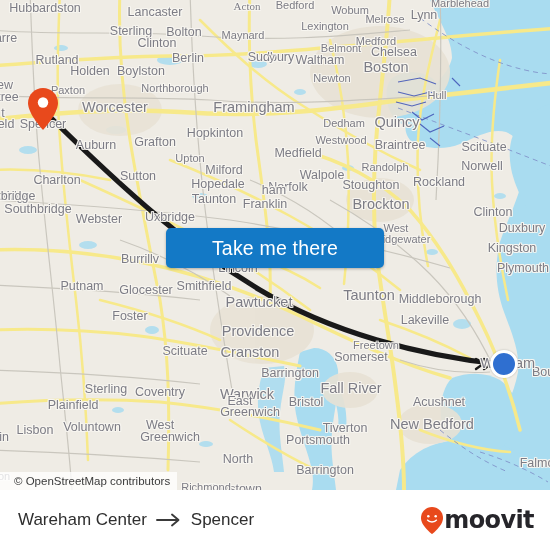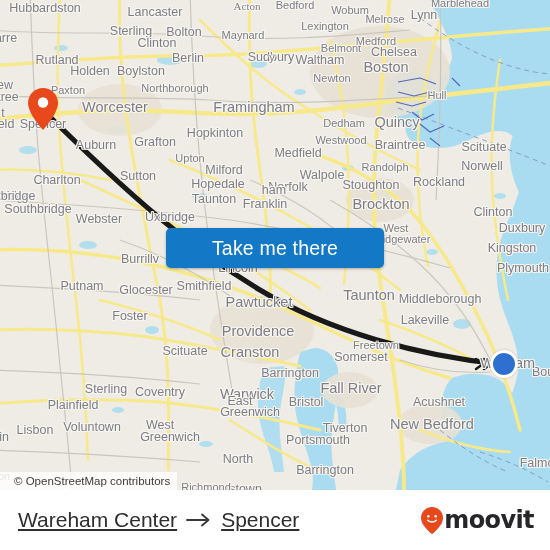--- a/index.html
+++ b/index.html
@@ -75,21 +75,21 @@
   
   .footer{
     position:absolute;left:0;top:490px;width:550px;height:60px;
     background:#ffffff;
     display:flex;align-items:center;
     box-sizing:border-box;
     padding:0 16px 0 18px;
   }
   .route-text{
     display:flex;align-items:center;gap:9px;
-    color:#2e2e2e;font-size:21px;text-decoration:underline;
+    color:#2e2e2e;font-size:17px;
   }
   .arrow-ico{display:block;}
   .brand{margin-left:auto;display:flex;align-items:center;gap:1px;}
   .brand-word{
     font-family:"DejaVu Sans", sans-serif;
     font-size:24px;font-weight:bold;color:#26252a;letter-spacing:-0.6px;
   }
 </style>
 </head>
 <body>

